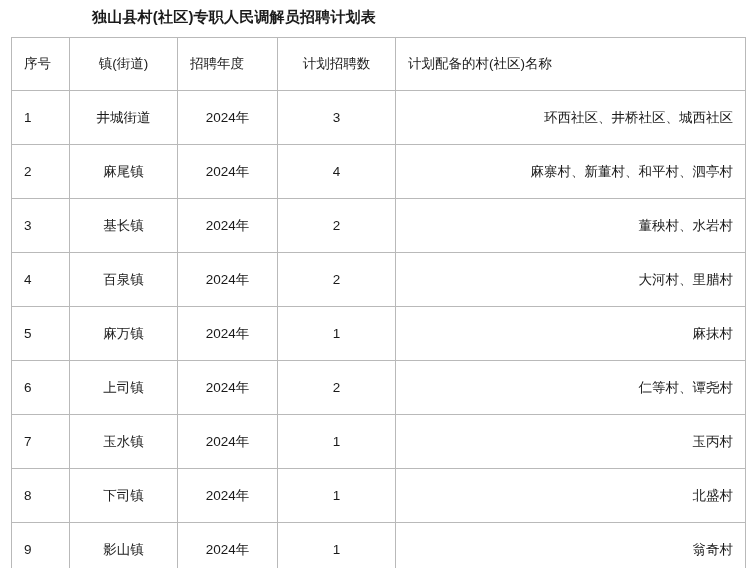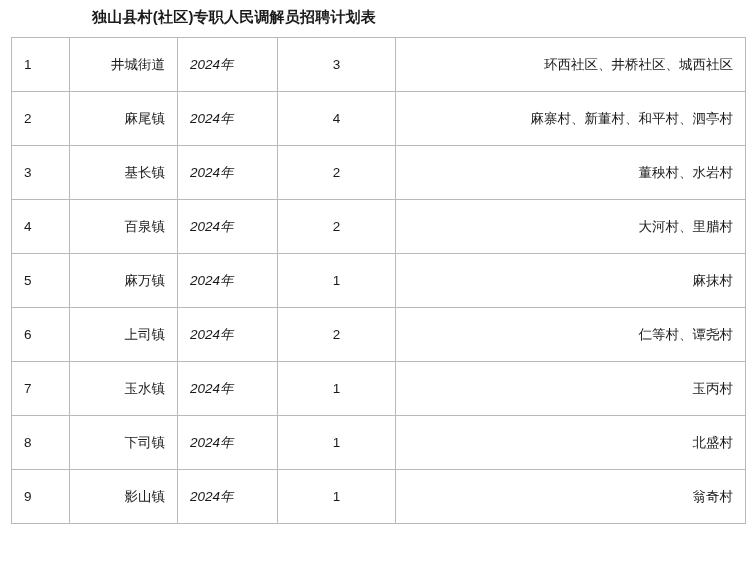--- a/index.html
+++ b/index.html
@@ -57,26 +57,25 @@
 
   tr.head-row td {
     height: 52px;
     font-weight: normal;
   }
   tr.head-row td.c-center,
   tr.head-row td.c-left {
     color: #1a1a1a;
   }
   .cell-town {
-    text-align: right;
+    text-align: center;
   }
   .cell-year {
-    text-align: left;
+    text-align: center;
     padding-left: 12px;
-    font-style: italic;
   }
   .cell-count {
     text-align: center;
   }
   .cell-names {
     text-align: right;
     padding-left: 12px;
   }
   .cell-no {
     text-align: left;
@@ -93,20 +92,27 @@
   <div class="table-wrap">
     <table class="plan-table">
       <colgroup>
         <col class="col-0">
         <col class="col-1">
         <col class="col-2">
         <col class="col-3">
         <col class="col-4">
       </colgroup>
       <tbody>
+        <tr class="head-row">
+          <td class="c-left">序号</td>
+          <td class="c-center">镇(街道)</td>
+          <td class="c-left">招聘年度</td>
+          <td class="c-center">计划招聘数</td>
+          <td class="c-left">计划配备的村(社区)名称</td>
+        </tr>
 
         <tr>
           <td class="cell-no">1</td>
           <td class="cell-town">井城街道</td>
           <td class="cell-year">2024年</td>
           <td class="cell-count">3</td>
           <td class="cell-names">环西社区、井桥社区、城西社区</td>
         </tr>
 
         <tr>

